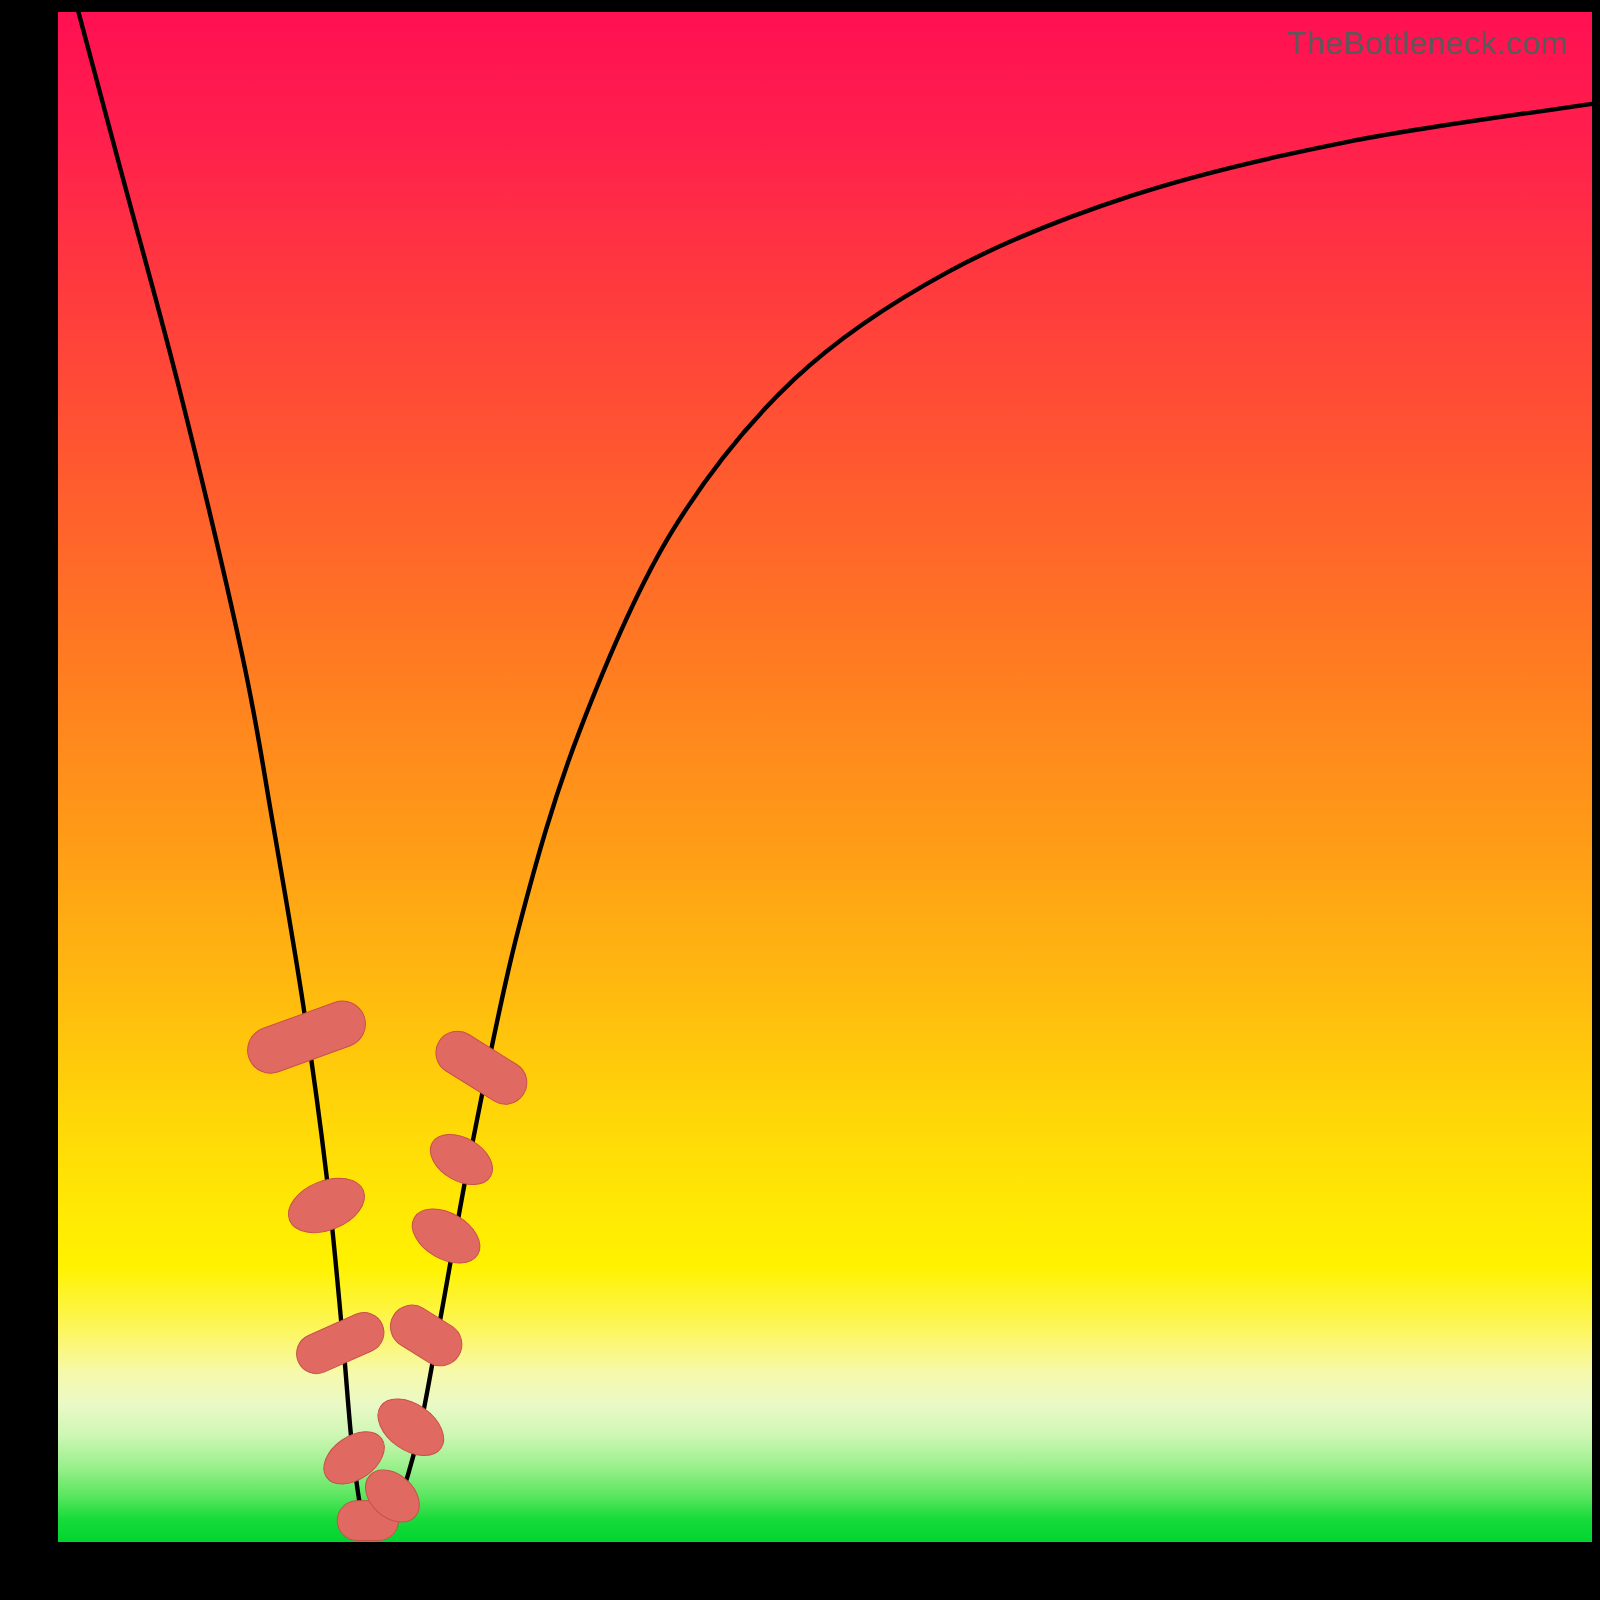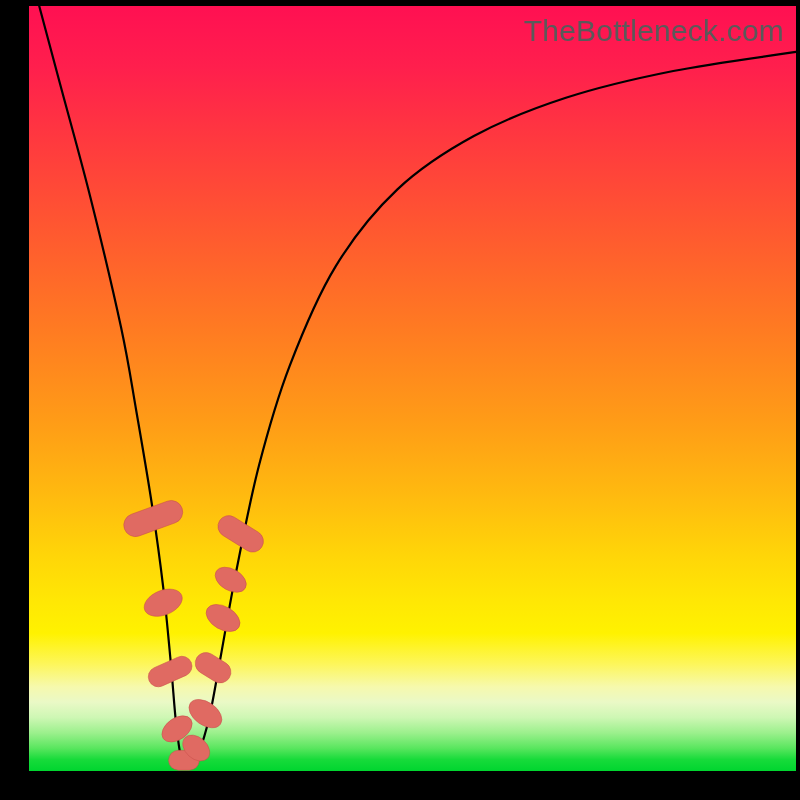--- a/index.html
+++ b/index.html
@@ -43,21 +43,21 @@
       #9cf08d 95%,
       #5ae65f 97%,
       #17db3a 98.5%,
       #00d52f 100%
     );
   }
   .watermark {
     position: absolute;
     top: 8px;
     right: 12px;
-    font-size: 30px;
+    font-size: 16px;
     font-weight: 500;
     color: #5a5a5a;
     letter-spacing: 0.2px;
     user-select: none;
   }
   svg.curve {
     position: absolute;
     inset: 0;
     width: 100%;
     height: 100%;

